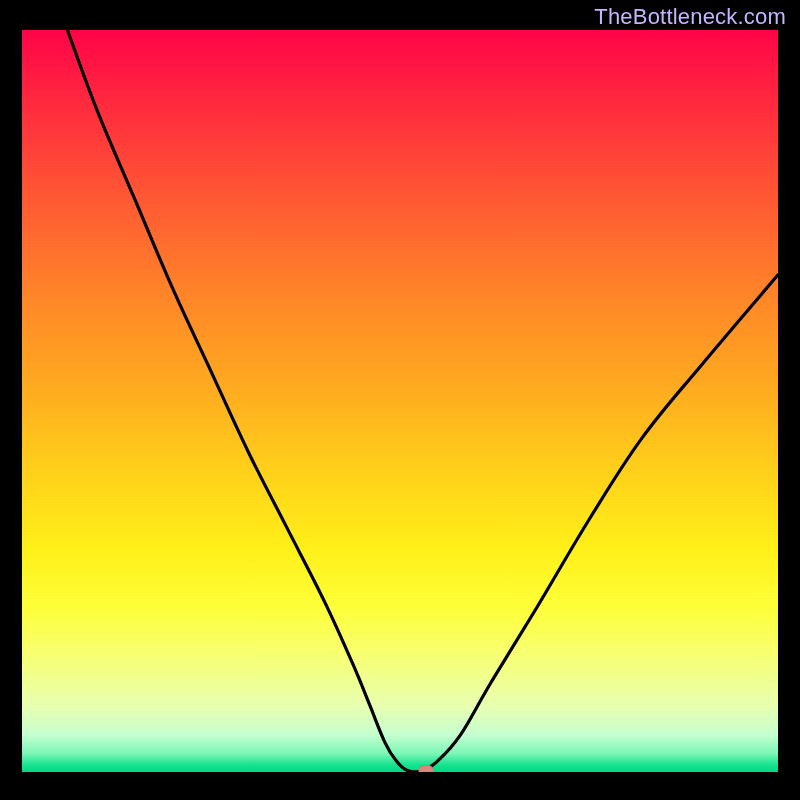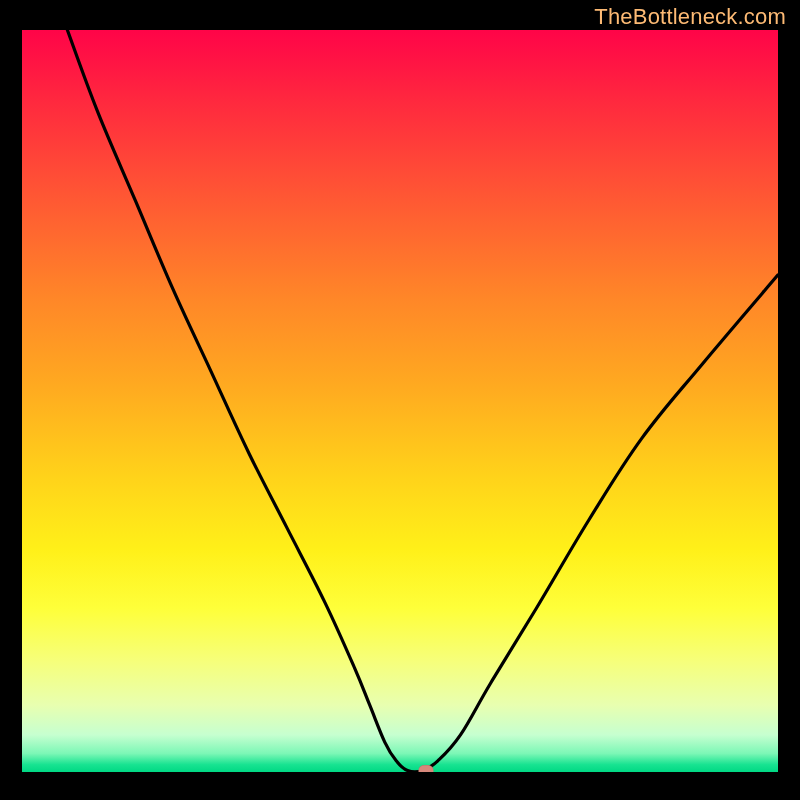--- a/index.html
+++ b/index.html
@@ -16,21 +16,21 @@
     width: 800px;
     height: 800px;
     background: #000;
   }
   .watermark {
     position: absolute;
     top: 4px;
     right: 14px;
     font-size: 22px;
     font-weight: 500;
-    color: #fdba74;
+    color: #c4b5fd;
     letter-spacing: 0.2px;
     z-index: 5;
   }
   .plot {
     position: absolute;
     left: 22px;
     top: 30px;
     width: 756px;
     height: 742px;
     overflow: hidden;

